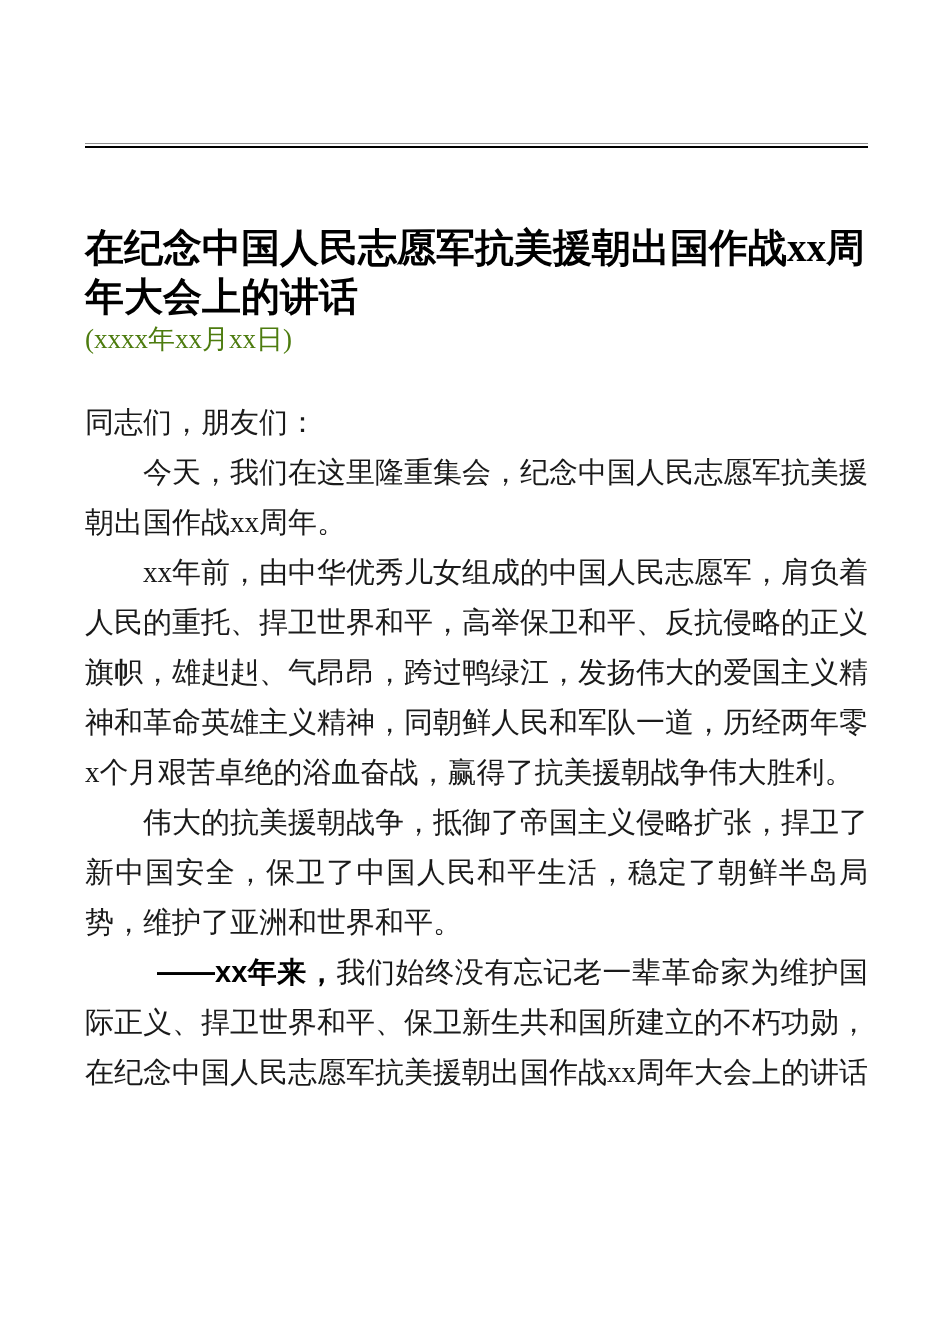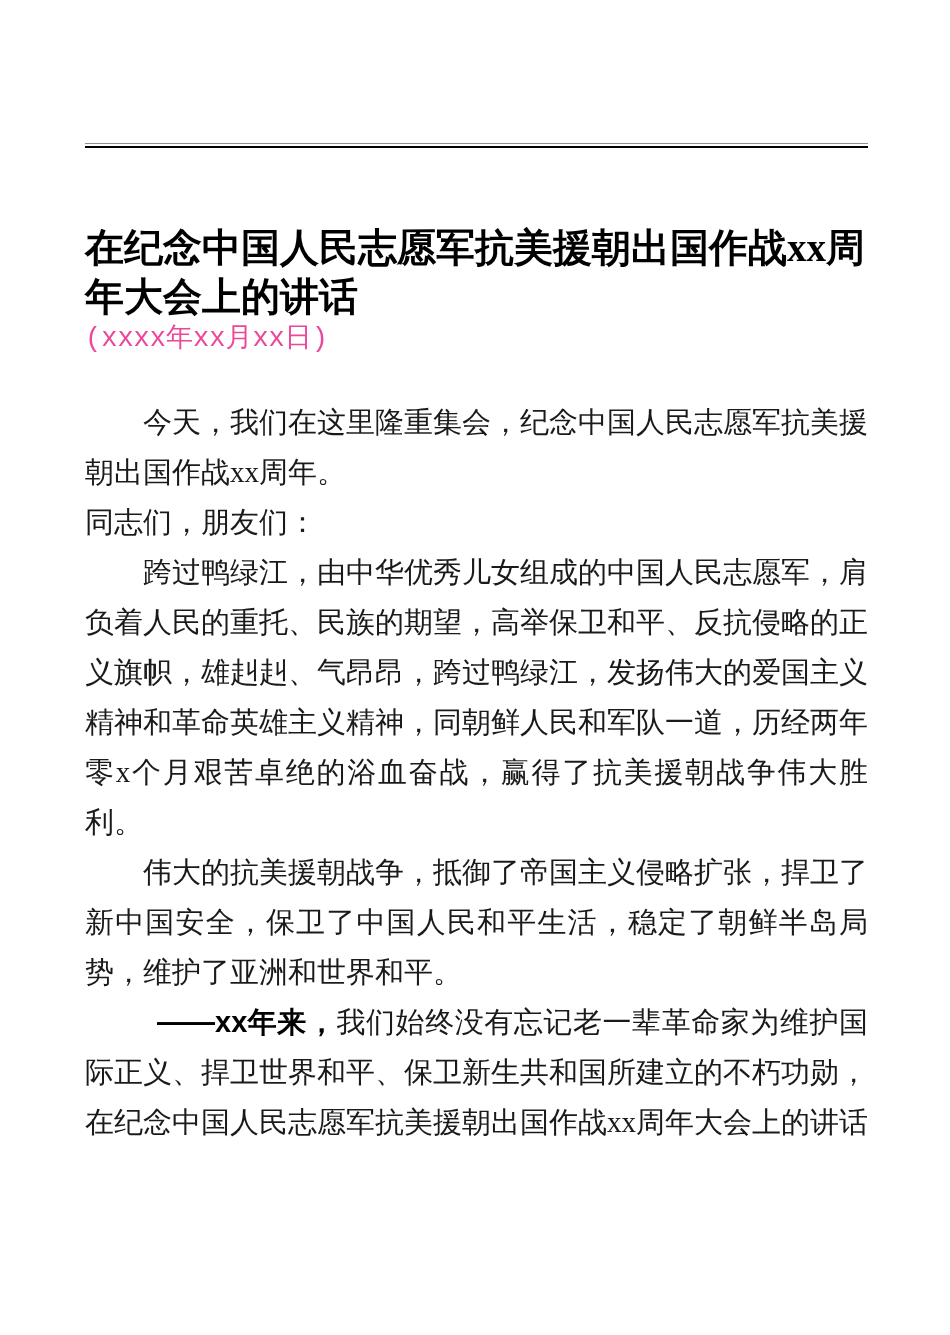--- a/index.html
+++ b/index.html
@@ -39,22 +39,21 @@
   .author {
     margin-top: 8px;
     font-size: 25px;
     line-height: 30px;
     color: #1a1a1a;
   }
   .dateline {
     margin-top: 2px;
     font-size: 27px;
     line-height: 32px;
-    color: #ec4899;
-    font-family: Liberation Mono, monospace;
+    color: #4d7c0f;
   }
   .doc-body {
     margin-top: 42px;
     font-size: 29px;
     line-height: 50px;
     text-align: justify;
     color: #1a1a1a;
   }
   .para {
     margin: 0;
@@ -78,25 +77,25 @@
 
     <div class="header-rule"></div>
 
     <h1 class="doc-title">在纪念中国人民志愿军抗美援朝出国作战xx周年大会上的讲话</h1>
 
 
     <div class="dateline">(xxxx年xx月xx日)</div>
 
     <div class="doc-body">
 
+      <p class="para">同志们，朋友们：</p>
+
       <p class="para indent">今天，我们在这里隆重集会，纪念中国人民志愿军抗美援朝出国作战xx周年。</p>
 
-      <p class="para">同志们，朋友们：</p>
-
-      <p class="para indent">跨过鸭绿江，由中华优秀儿女组成的中国人民志愿军，肩负着人民的重托、民族的期望，高举保卫和平、反抗侵略的正义旗帜，雄赳赳、气昂昂，跨过鸭绿江，发扬伟大的爱国主义精神和革命英雄主义精神，同朝鲜人民和军队一道，历经两年零x个月艰苦卓绝的浴血奋战，赢得了抗美援朝战争伟大胜利。</p>
+      <p class="para indent">xx年前，由中华优秀儿女组成的中国人民志愿军，肩负着人民的重托、捍卫世界和平，高举保卫和平、反抗侵略的正义旗帜，雄赳赳、气昂昂，跨过鸭绿江，发扬伟大的爱国主义精神和革命英雄主义精神，同朝鲜人民和军队一道，历经两年零x个月艰苦卓绝的浴血奋战，赢得了抗美援朝战争伟大胜利。</p>
 
       <p class="para indent">伟大的抗美援朝战争，抵御了帝国主义侵略扩张，捍卫了新中国安全，保卫了中国人民和平生活，稳定了朝鲜半岛局势，维护了亚洲和世界和平。</p>
 
 
       <p class="para indent"><span class="lead-bold">——xx年来，</span><span>我们始终没有忘记老一辈革命家为维护国际正义、捍卫世界和平、保卫新生共和国所建立的不朽功勋，在纪念中国人民志愿军抗美援朝出国作战xx周年大会上的讲话</span></p>
 
     </div>
   </div>
 </div>
 

